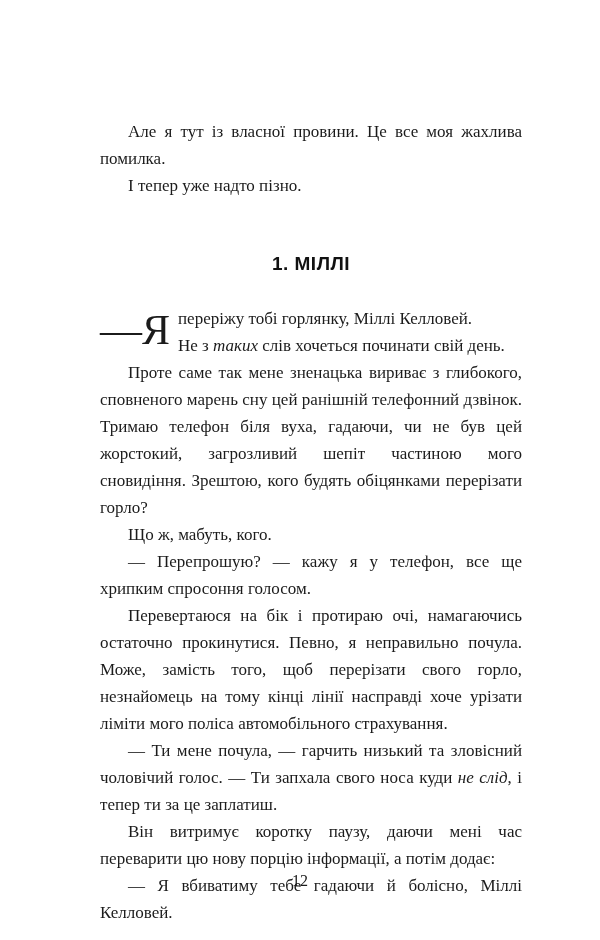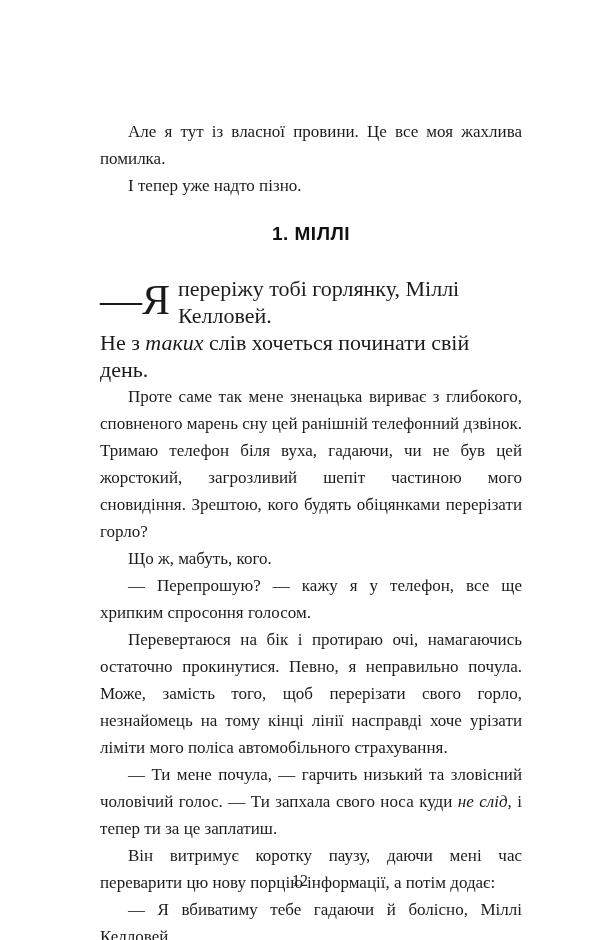--- a/index.html
+++ b/index.html
@@ -24,21 +24,21 @@
   }
   .para {
     margin: 0;
     font-size: 17px;
     line-height: 27px;
     text-align: justify;
     text-indent: 28px;
     hyphens: auto;
   }
   .chapter {
-    margin: 24px 0 30px 0;
+    margin: 54px 0 30px 0;
     font-family: "Liberation Sans", "DejaVu Sans", sans-serif;
     font-size: 19px;
     font-weight: 700;
     letter-spacing: 0.5px;
     text-align: center;
     color: #111111;
   }
   .opening {
     margin: 0;
   }
@@ -49,21 +49,21 @@
   }
   .dc {
     float: left;
     font-size: 42px;
     line-height: 50px;
     height: 54px;
     padding-right: 8px;
     white-space: nowrap;
   }
   .dc-line {
-    font-size: 22px;
+    font-size: 17px;
     line-height: 27px;
     text-align: left;
   }
   .pagenum {
     position: absolute;
     left: 0;
     bottom: 50px;
     width: 100%;
     text-align: center;
     font-size: 16px;

